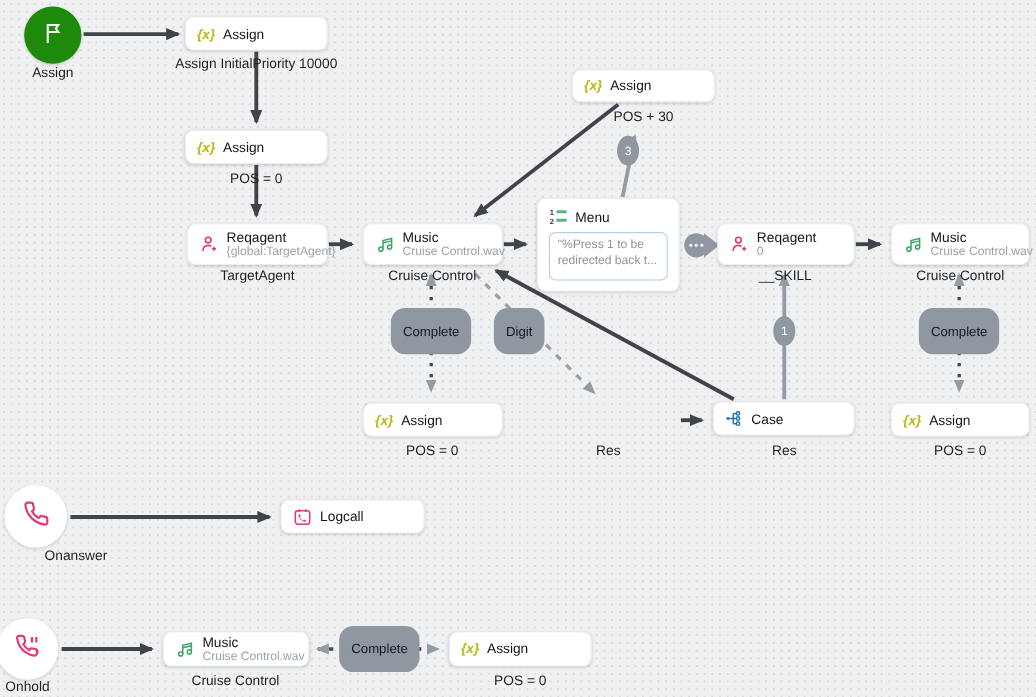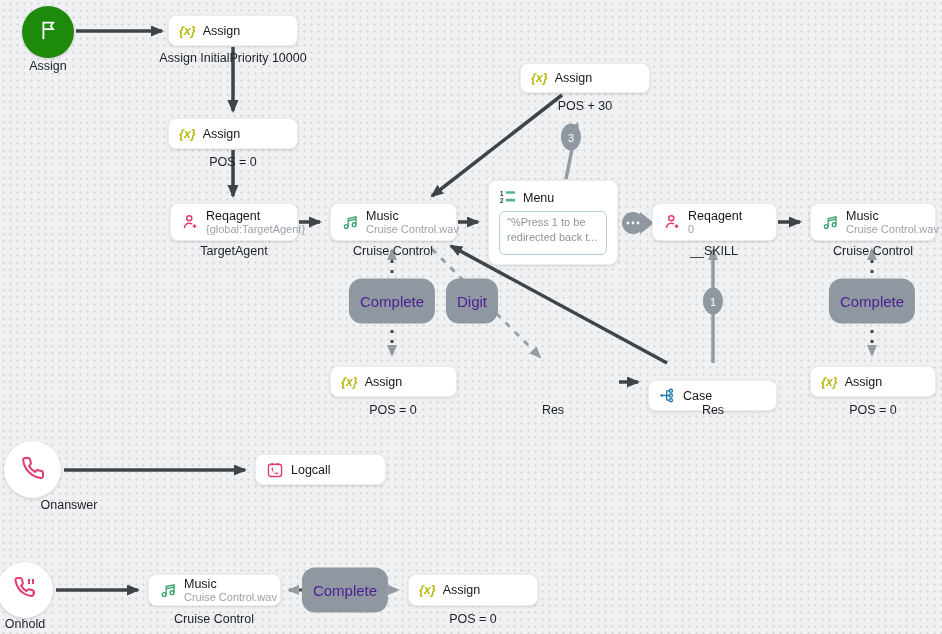--- a/index.html
+++ b/index.html
@@ -10,22 +10,22 @@
   svg.edges{position:absolute;left:0;top:0;}
   .node{position:absolute;background:#fff;border:1px solid #ebedef;border-radius:8px;
     box-shadow:0 1px 3px rgba(30,40,50,.15);display:flex;align-items:center;gap:7px;
     padding:0 10px;box-sizing:border-box;}
   .node .ic{display:flex;align-items:center;flex:0 0 auto;}
   .ntitle{font-weight:400;font-size:12.5px;color:#14171a;white-space:nowrap;}
   .nsub{font-size:11px;color:#9aa1a8;white-space:nowrap;line-height:1.15;}
   .col{display:flex;flex-direction:column;justify-content:flex-end;}
   .assign-glyph{color:#b9b912;font-weight:700;font-style:italic;font-size:12.5px;}
   .nlabel{position:absolute;transform:translateX(-50%);font-size:12.5px;color:#1c2025;white-space:nowrap;}
-  .pill{position:absolute;transform:translate(-50%,-50%);background:#8f98a0;color:#4c1d95;
-    font-size:15px;padding:14px 11px;border-radius:13px;white-space:nowrap;z-index:3;}
+  .pill{position:absolute;transform:translate(-50%,-50%);background:#8f98a0;color:#0f172a;
+    font-size:12px;padding:14px 11px;border-radius:13px;white-space:nowrap;z-index:3;}
   .oval{position:absolute;transform:translate(-50%,-50%);background:#8f98a0;color:#fff;
     font-size:11px;width:20px;height:27px;border-radius:50%;display:flex;align-items:center;
     justify-content:center;z-index:3;}
   .circle{position:absolute;border-radius:50%;display:flex;align-items:center;justify-content:center;
     box-shadow:0 1px 3px rgba(30,40,50,.2);}
   .begin-circle{background:#1e8a0b;}
   .white-circle{background:#fff;}
   .menu-node{flex-direction:column;align-items:stretch;gap:5px;padding:8px 10px 9px;}
   .mrow{display:flex;align-items:center;gap:7px;}
   .prompt{border:1.5px solid #b6cedd;border-radius:6px;font-size:11px;color:#8d949b;
@@ -193,21 +193,21 @@
     <div class="nlabel" style="left:873px;top:244px;">Cruise Control</div>
 
     <div class="node" style="left:330px;top:366px;width:127px;height:31px;">
       <span class="ic assign-glyph">{x}</span>
       <span class="ntitle">Assign</span>
     </div>
     <div class="nlabel" style="left:393px;top:403px;">POS = 0</div>
 
     <div class="nlabel" style="left:553px;top:403px;">Res</div>
 
-    <div class="node" style="left:648px;top:380px;width:129px;height:31px;">
+    <div class="node" style="left:648px;top:365px;width:129px;height:31px;">
       <span class="ic">
         <svg width="17" height="17" viewBox="0 0 20 20" fill="none" stroke="#1e76ad" stroke-width="1.6">
           <path d="M4 10h5"></path>
             <path d="M9 4.5v11"></path>
             <path d="M9 4.5h3M9 10h3M9 15.5h3"></path>
           <circle cx="3.2" cy="10" r="1.6" fill="#1e76ad" stroke="none"></circle>
           <circle cx="14" cy="4.5" r="1.8"></circle>
             <circle cx="14" cy="10" r="1.8"></circle>
             <circle cx="14" cy="15.5" r="1.8"></circle>
         </svg>

